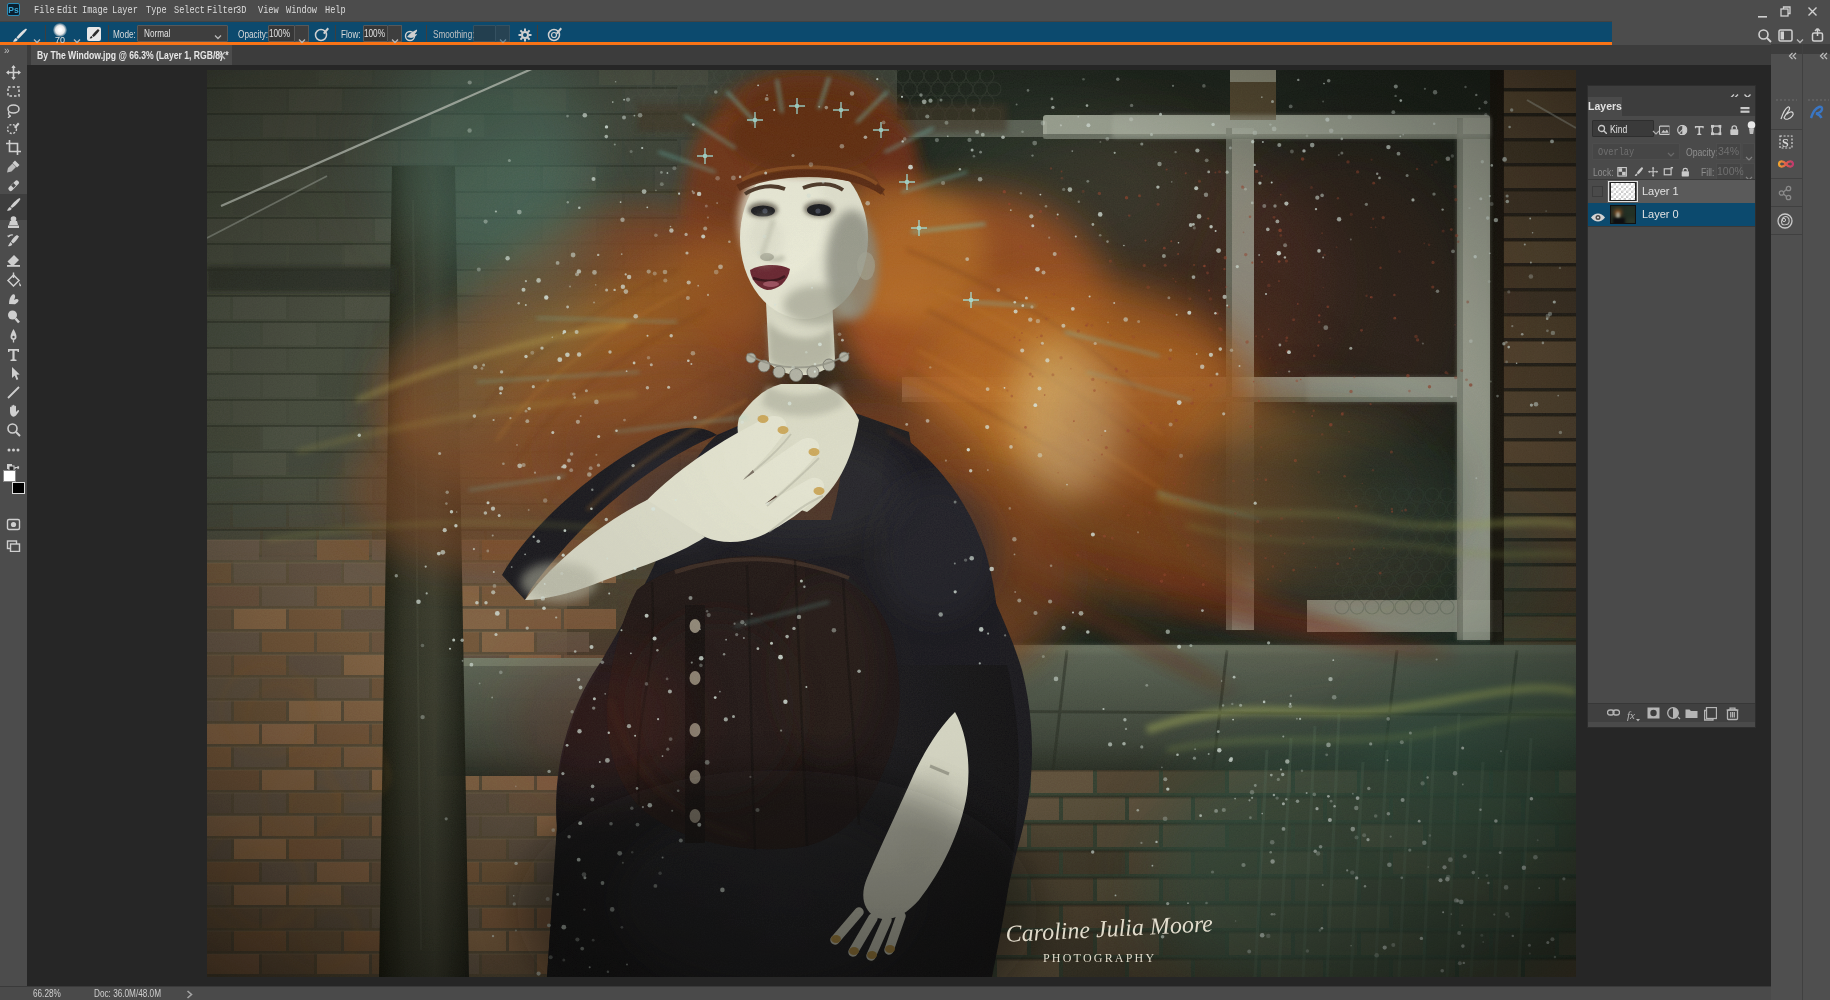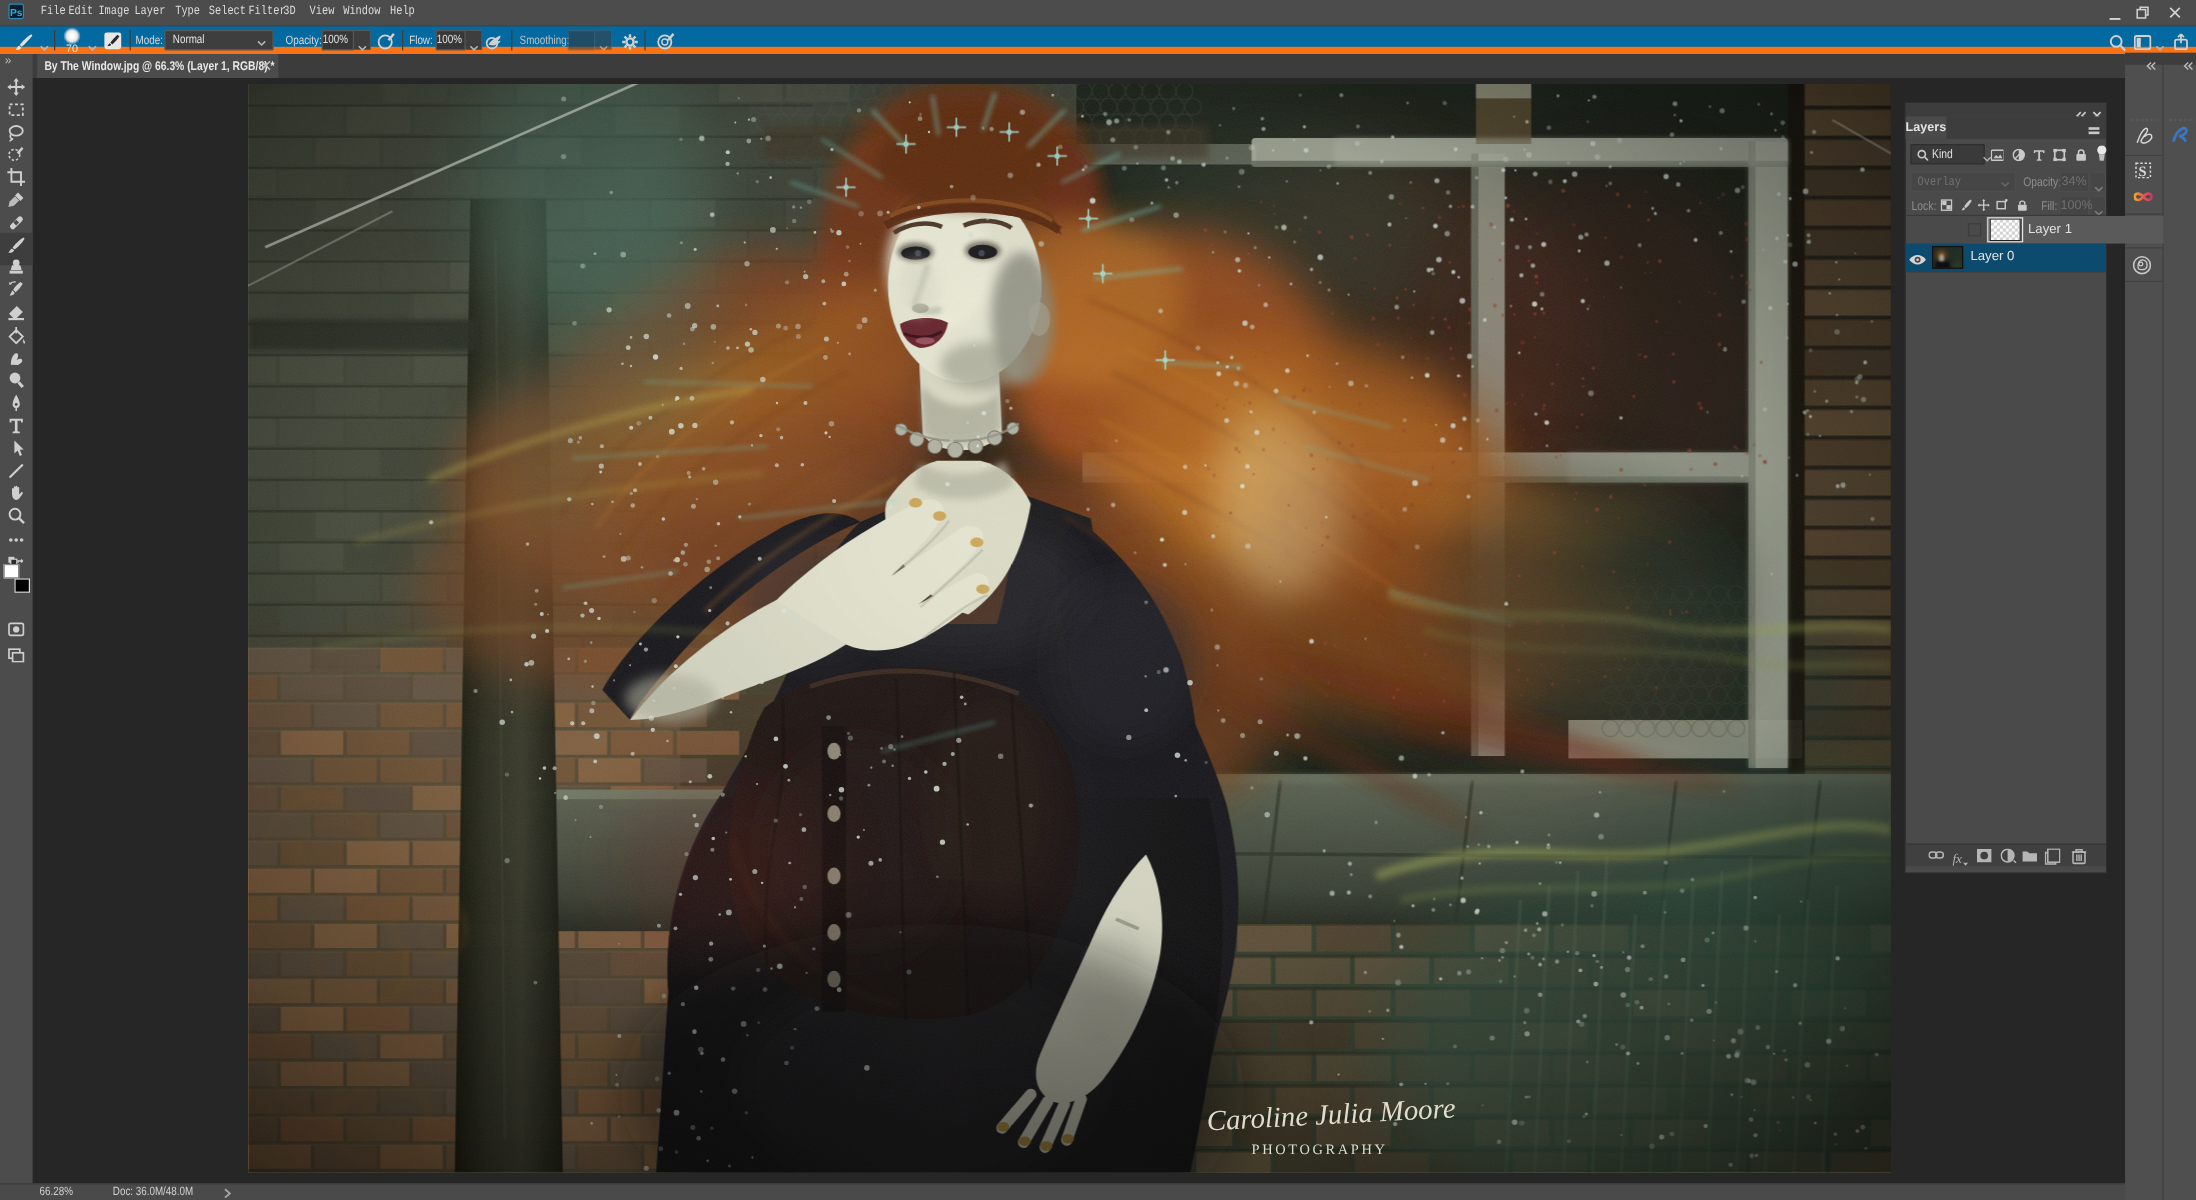--- a/index.html
+++ b/index.html
@@ -6,22 +6,22 @@
 
 * { margin:0; padding:0; box-sizing:border-box; }
 html,body { width:1830px; height:1000px; overflow:hidden; background:#4c4c4c;
   font-family:"Liberation Sans", sans-serif; }
 .titlebar { position:absolute; left:0; top:0; width:1830px; height:21px; background:#4c4c4c; }
 .titlebar span { position:absolute; top:4px; font-size:10.5px; color:#dcdcdc;font-family:Liberation Mono, monospace; }
 .pslogo { position:absolute; left:7px; top:3px; width:13px; height:13px; background:#0a1f30;
   border:1px solid #2a8cb8; border-radius:2px; color:#3aa7d4; font-size:8.5px; font-weight:bold;
   text-align:center; line-height:12px; }
 .winb { position:absolute; }
-.optbar { position:absolute; left:0; top:21px; width:1830px; height:24px; background:#0369a1;
-  border-top:1px solid #424242; border-bottom:6px solid #f97316; }
+.optbar { position:absolute; left:0; top:21px; width:1612px; height:24px; background:#0c4a6e;
+  border-top:1px solid #424242; border-bottom:3px solid #f97316; }
 .vsep { position:absolute; top:3px; width:1px; height:17px; background:#3e3e3e; }
 .brush-dot { position:absolute; left:53px; top:1px; width:14px; height:14px; border-radius:50%;
   background:radial-gradient(circle, #ffffff 15%, #e8e8e8 45%, rgba(230,230,230,0) 75%); }
 .brush-70 { position:absolute; left:50px; top:13px; width:20px; text-align:center; font-size:9px; color:#e0e0e0; }
 .olab { position:absolute; top:7px; font-size:10px; color:#dadada; }
 .combo { position:absolute; top:3px; height:17px; background:#3e3e3e; border:1px solid #585858;
   border-radius:1px; font-size:10px; color:#e2e2e2; }
 .combo span { position:absolute; left:6px; top:2px; }
 .combo i { position:absolute; right:5px; top:6px; }
 .valbox { position:absolute; top:3px; height:17px; background:#373737; border:1px solid #585858;
@@ -46,38 +46,38 @@
 .rstrip { position:absolute; left:1771px; top:44px; width:59px; height:956px; background:#4f4f4f; }
 .rs-head { position:absolute; left:0; top:0; width:59px; height:10px; background:#3d3d3d; }
 .rs-div { position:absolute; left:31px; top:0; width:1px; height:956px; background:#404040; }
 .rs-ic { position:absolute; }
 .lpanel { position:absolute; left:1588px; top:86px; width:167px; height:641px; background:#4a4a4a;
   outline:1px solid #2e2e2e; }
 .lp-head { position:absolute; left:0; top:0; width:167px; height:11px; background:#3d3d3d; }
 .lp-hh { position:absolute; top:2px; }
 .lp-tabrow { position:absolute; left:0; top:11px; width:167px; height:19px; background:#3d3d3d; }
 .lp-tab { position:absolute; left:0; top:0; width:34px; height:19px; background:#4a4a4a;
-  font-size:10.5px; font-weight:bold; color:#e2e2e2; text-align:left; padding-top:3px; }
+  font-size:10.5px; font-weight:bold; color:#e2e2e2; text-align:center; padding-top:3px; }
 .lp-kind { position:absolute; left:4px; top:34px; width:62px; height:17px; background:#3a3a3a;
   border:1px solid #2e2e2e; border-radius:1px; }
 .lp-kind svg { position:absolute; left:4px; top:3px; }
 .lp-kind span { position:absolute; left:17px; top:2px; font-size:10.5px; color:#e0e0e0; }
 .lp-fic { position:absolute; top:37px; }
 .lp-combo { position:absolute; height:17px; background:#444444; border:1px solid #515151;
   border-radius:1px; font-size:10.5px; color:#8e8e8e; }
 .lp-combo span { position:absolute; left:5px; top:2px;font-family:Liberation Mono, monospace; }
 .lp-dlab { position:absolute; font-size:10.5px; color:#8e8e8e; }
 .lp-valbox { position:absolute; height:17px; background:#424242; border:1px solid #515151;
   font-size:10.5px; color:#8e8e8e; text-align:center; line-height:15px; }
 .lp-chcell { position:absolute; width:12px; height:17px; background:#444444; border:1px solid #515151;
   border-left:none; padding:4px 0 0 2px; }
 .lp-lic { position:absolute; top:79px; }
 .lp-sep { position:absolute; left:0; width:167px; height:1px; background:#3a3a3a; }
 .lrow { position:absolute; left:0; width:167px; height:23px; background:#0c4a6e; }
-.lrow.sel { background:#5a5a5a;margin-left:48px; }
+.lrow.sel { background:#5a5a5a; }
 .lrow.sel::before { content:""; position:absolute; left:0; top:0; width:19px; height:23px; background:#4a4a4a; }
 .l-eyebox { position:absolute; left:4px; top:6px; width:11px; height:11px; border:1px solid #3c3c3c; }
 .l-eye { position:absolute; left:2px; top:6px; }
 .l-thumb { position:absolute; left:22px; top:2px; width:26px; height:19px; }
 .l1 { background:#fff; border:1px solid #222;
   background-image:linear-gradient(45deg,#ccc 25%,transparent 25%,transparent 75%,#ccc 75%),
   linear-gradient(45deg,#ccc 25%,transparent 25%,transparent 75%,#ccc 75%);
   background-size:5px 5px; background-position:0 0, 2.5px 2.5px; }
 .l1sel { position:absolute; left:-3px; top:-2px; width:30px; height:21px; border:1px solid #e2e2e2; }
 .l0 { background:#222b22; border:1px solid #111; overflow:hidden; }

